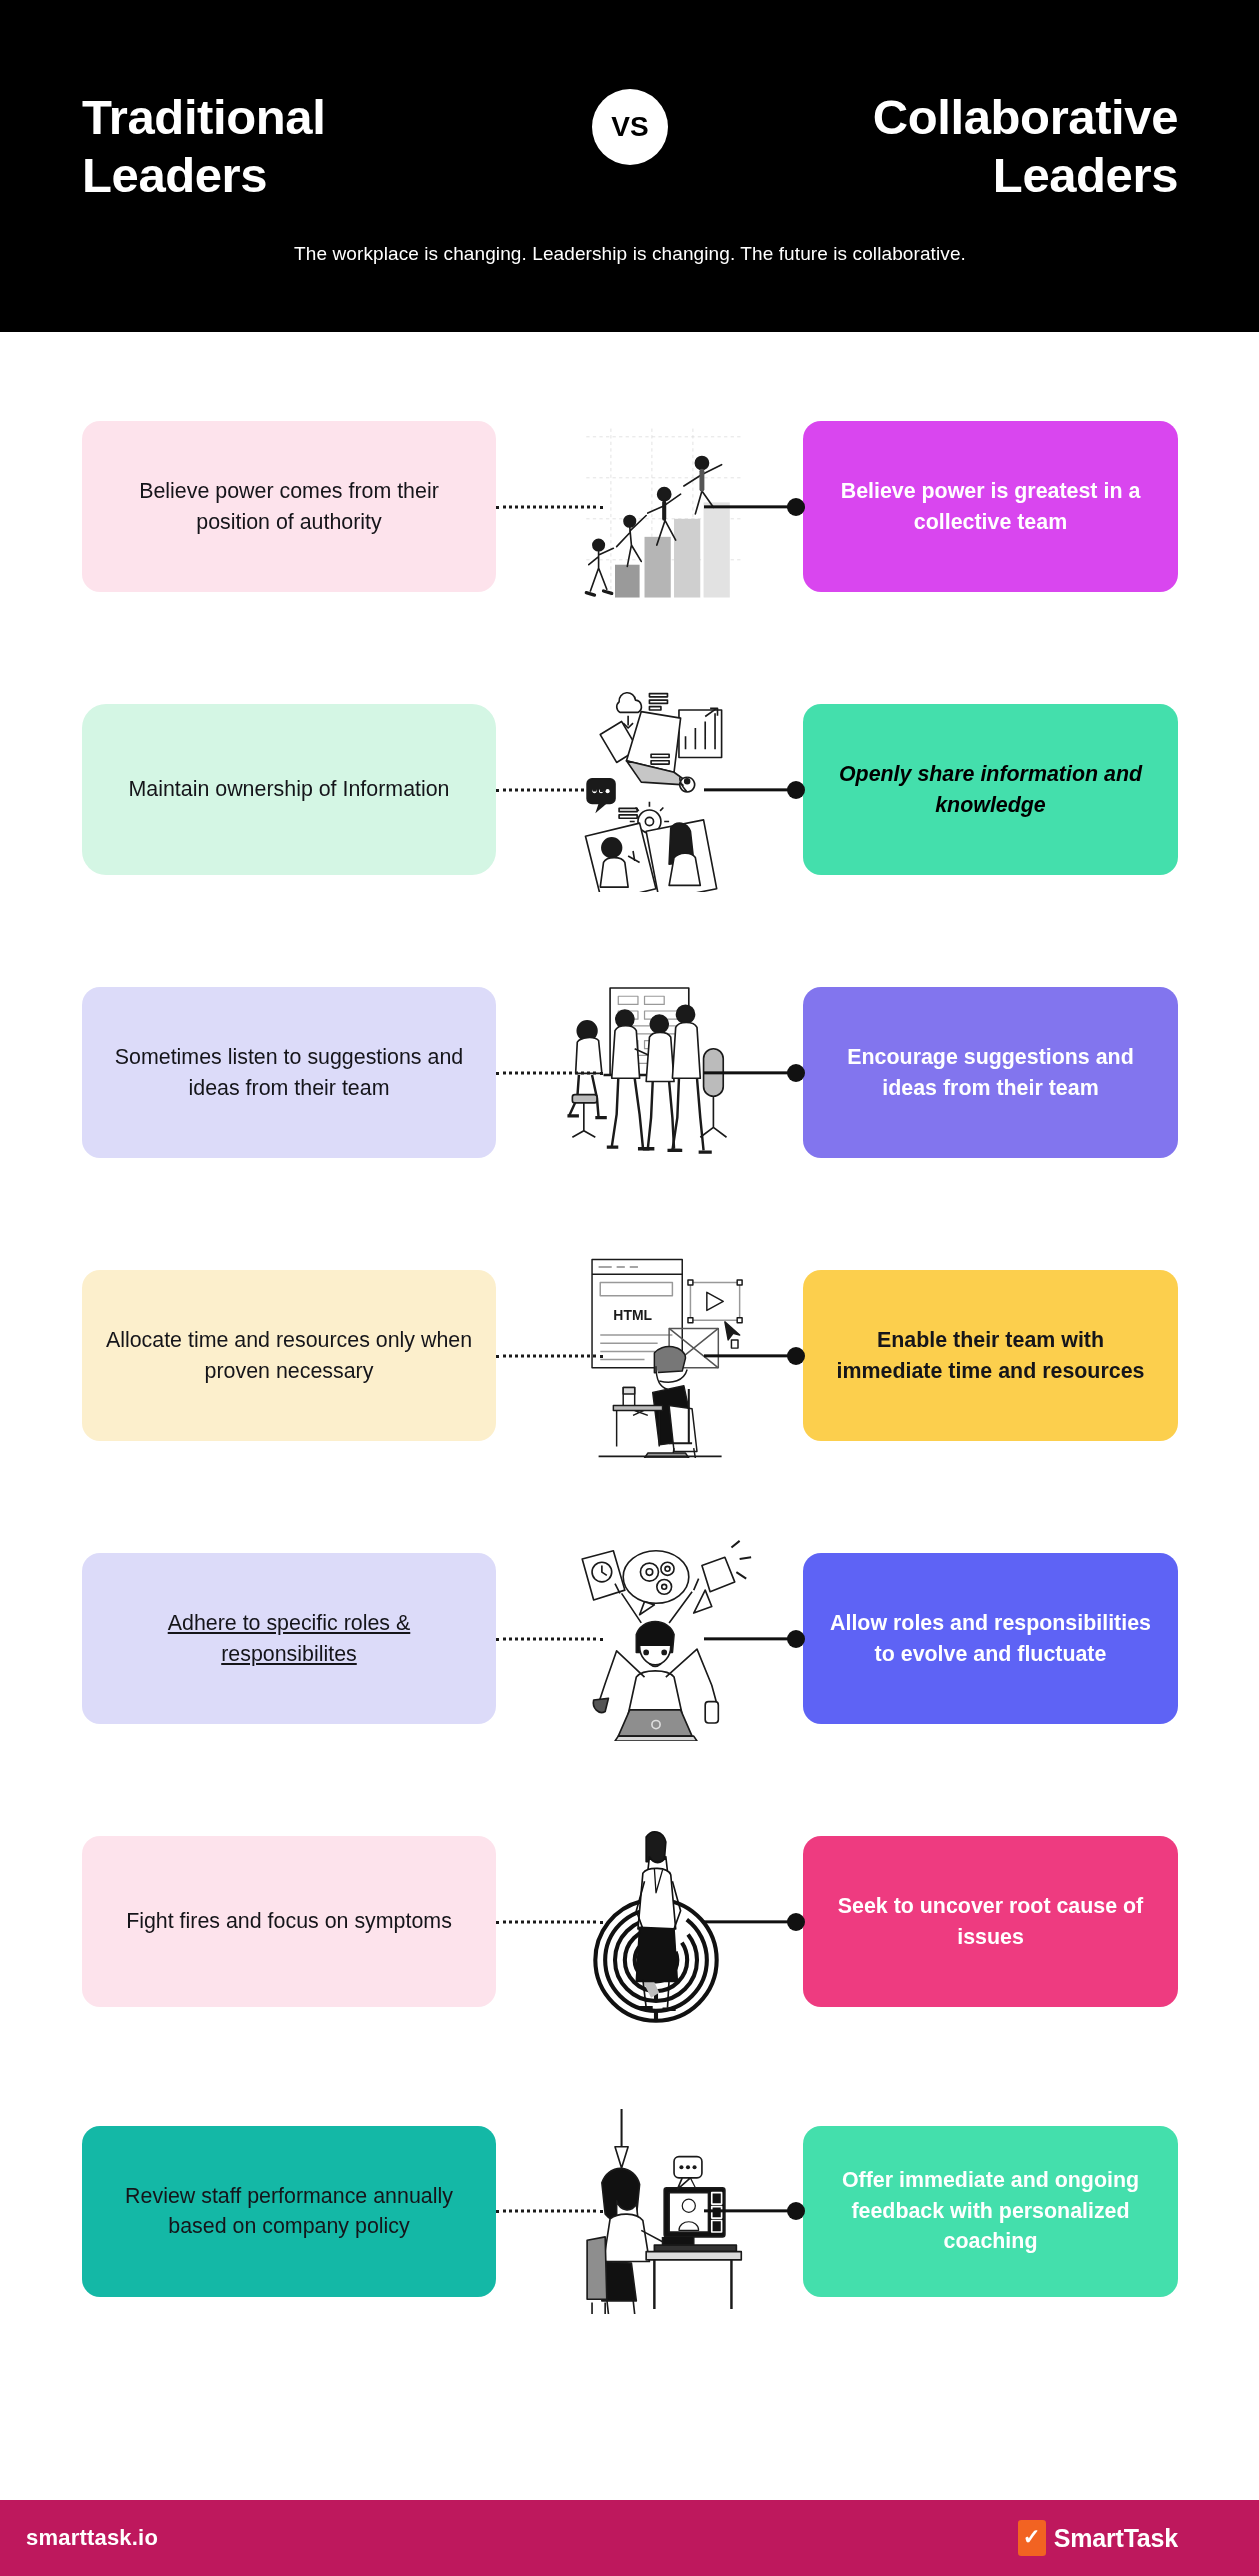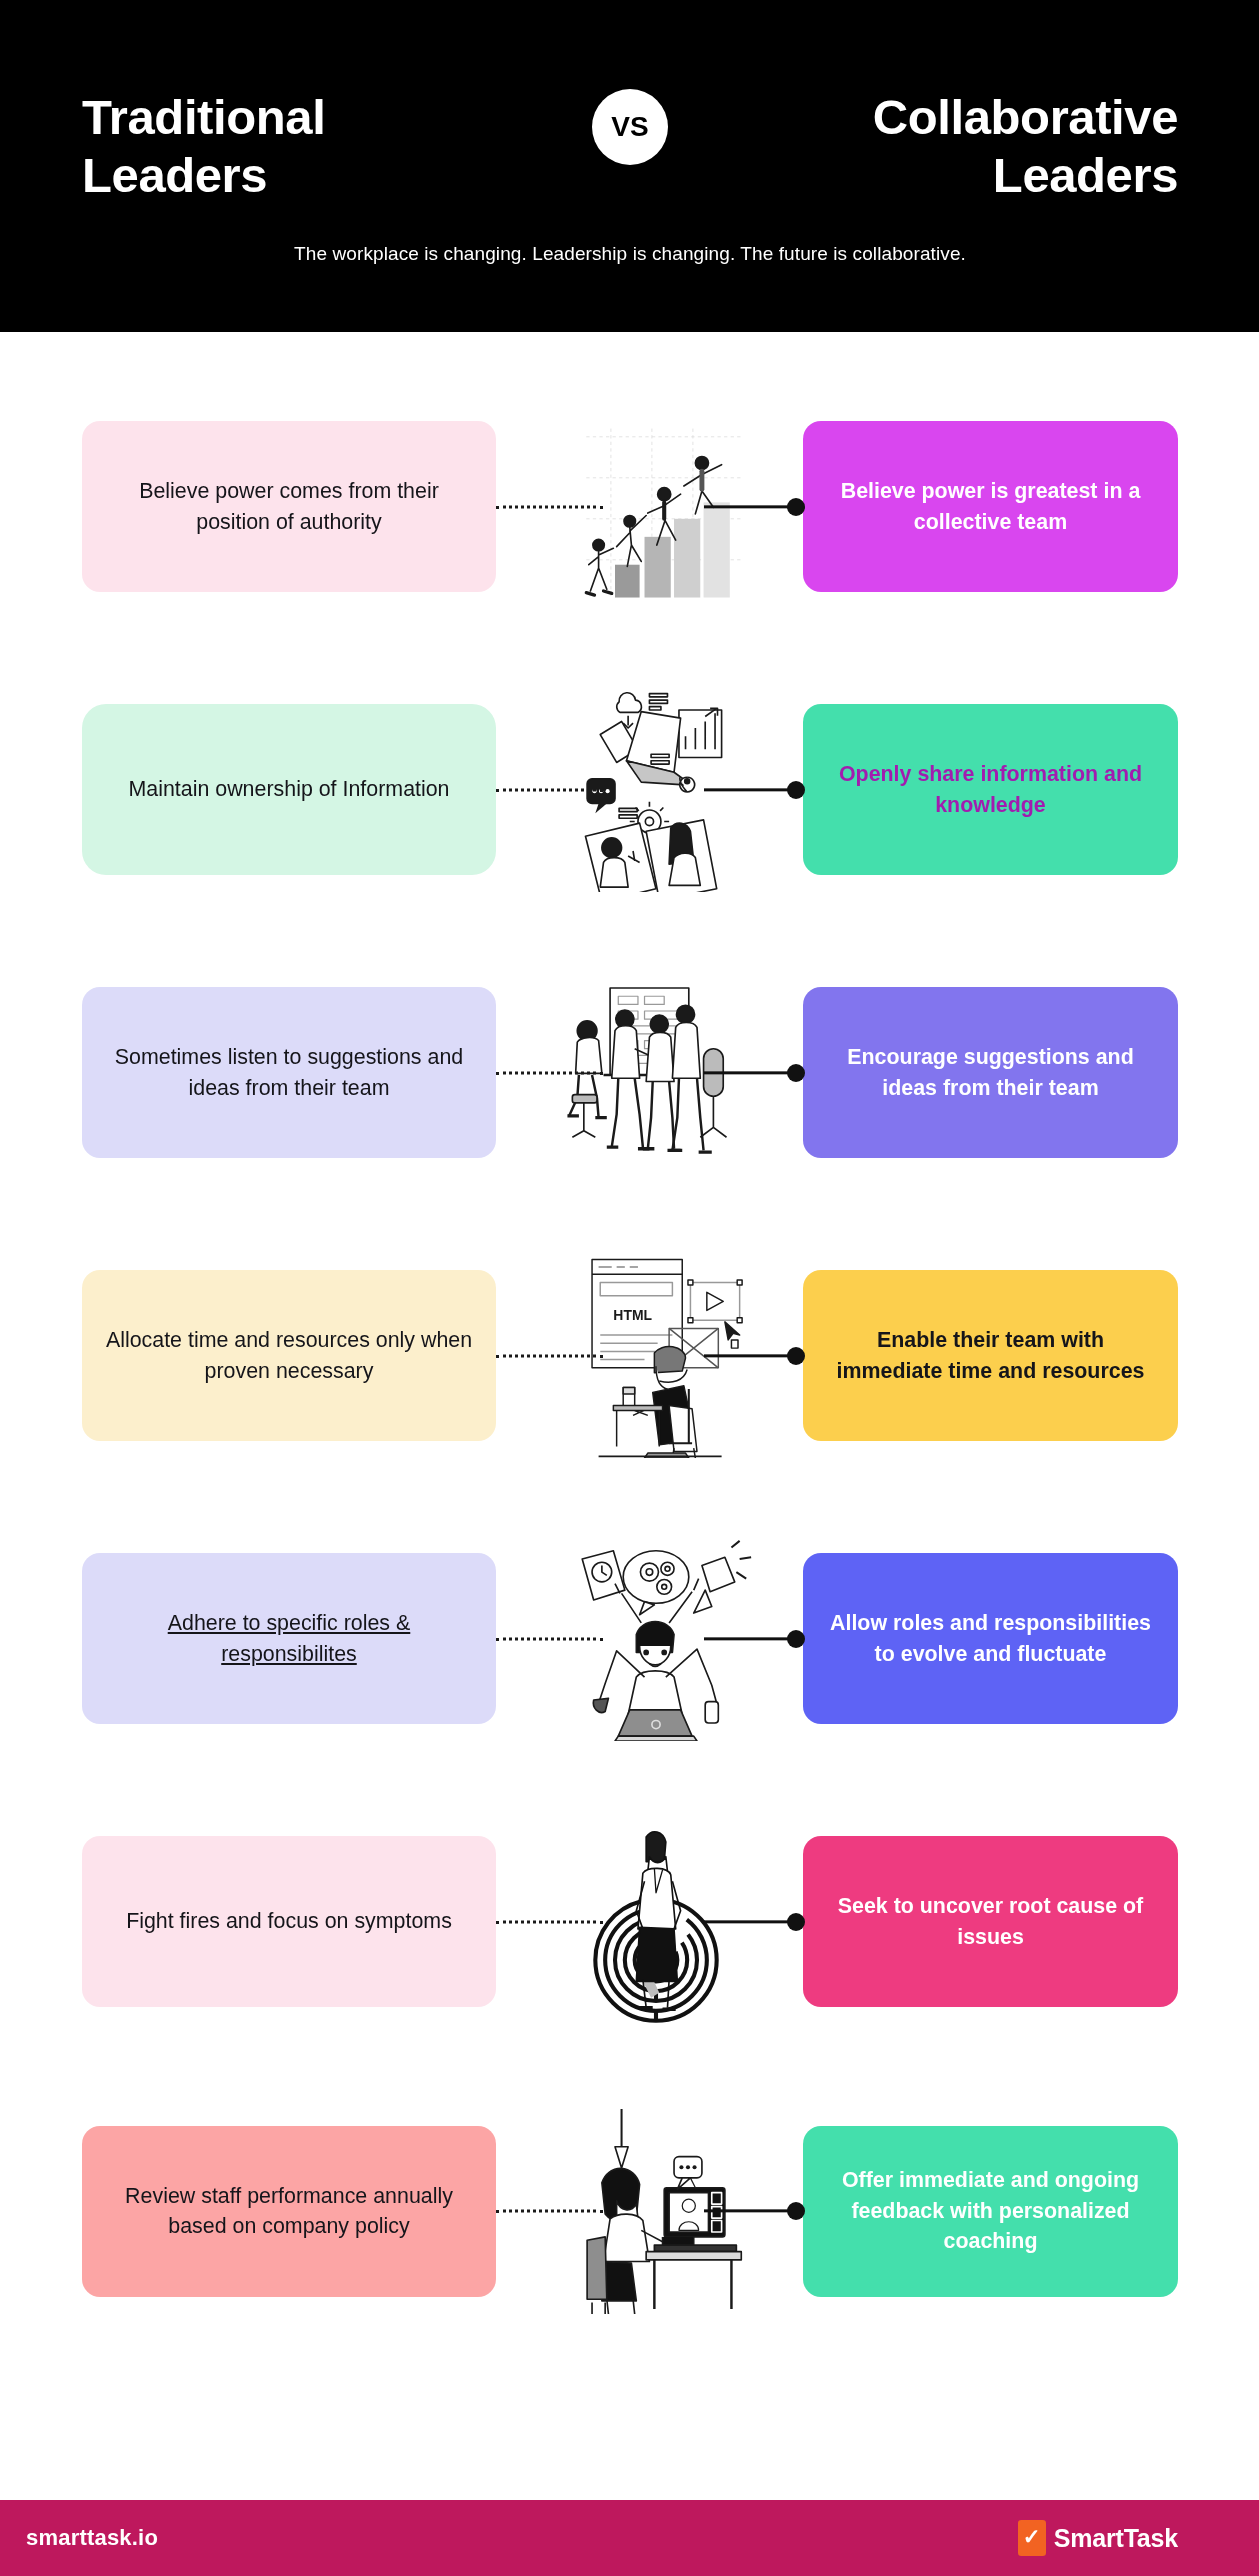--- a/index.html
+++ b/index.html
@@ -307,21 +307,21 @@
               <path d="M66 214 c4 -8 22 -8 26 0 l4 30 h-34z" fill="#fff"></path>
               <path d="M96 206 l14 8 M102 200 l2 12"></path>
               <path d="M148 172 a14 16 0 0 1 24 4 l4 36 l-30 4z" fill="#1a1a1a"></path>
               <path d="M152 208 c6 -6 20 -8 26 0 l6 34 h-38z" fill="#fff"></path>
             </g>
           </svg>
         </div>
         <div class="solid-line"></div>
         <div class="solid-dot"></div>
       </div>
-      <div class="card card-right" style="background: rgb(68, 223, 172); color: #a21caf;">Openly share information and knowledge</div>
+      <div class="card card-right" style="background: rgb(68, 223, 172); color: #000000; font-style: italic;">Openly share information and knowledge</div>
     </div>
 
     <div class="row">
       <div class="card card-left" style="background: rgb(220, 219, 249); color: rgb(21, 21, 26);">Sometimes listen to suggestions and ideas from their team</div>
       <div class="connector">
         <div class="dotted-line"></div>
         <div class="illus">
           <svg viewBox="0 0 260 250" xmlns="http://www.w3.org/2000/svg">
             <g fill="none" stroke="#1a1a1a" stroke-width="2" stroke-linejoin="round">
               <rect x="74" y="22" width="96" height="106" fill="#fff"></rect>
@@ -496,21 +496,21 @@
             </g>
           </svg>
         </div>
         <div class="solid-line"></div>
         <div class="solid-dot"></div>
       </div>
       <div class="card card-right" style="background: rgb(238, 59, 128); color: rgb(255, 255, 255);">Seek to uncover root cause of issues</div>
     </div>
 
     <div class="row">
-      <div class="card card-left" style="background: #fca5a5; color: rgb(21, 21, 26);">Review staff performance annually based on company policy</div>
+      <div class="card card-left" style="background: #14b8a6; color: rgb(21, 21, 26);">Review staff performance annually based on company policy</div>
       <div class="connector">
         <div class="dotted-line"></div>
         <div class="illus">
           <svg viewBox="0 0 260 250" xmlns="http://www.w3.org/2000/svg">
             <g fill="none" stroke="#1a1a1a" stroke-width="2" stroke-linejoin="round">
               <path d="M88 0 v46" stroke-width="2.5"></path>
               <path d="M80 46 h16 l-8 26z" fill="#fff"></path>
               <path d="M64 90 a24 26 0 0 1 46 2 l-4 40 c-14 10 -30 6 -38 -4z" fill="#111"></path>
               <path d="M82 112 a14 18 0 0 0 24 4 l2 18 h-26z" fill="#fff"></path>
               <path d="M74 134 c10 -8 32 -8 40 2 l8 50 h-56z" fill="#fff"></path>

